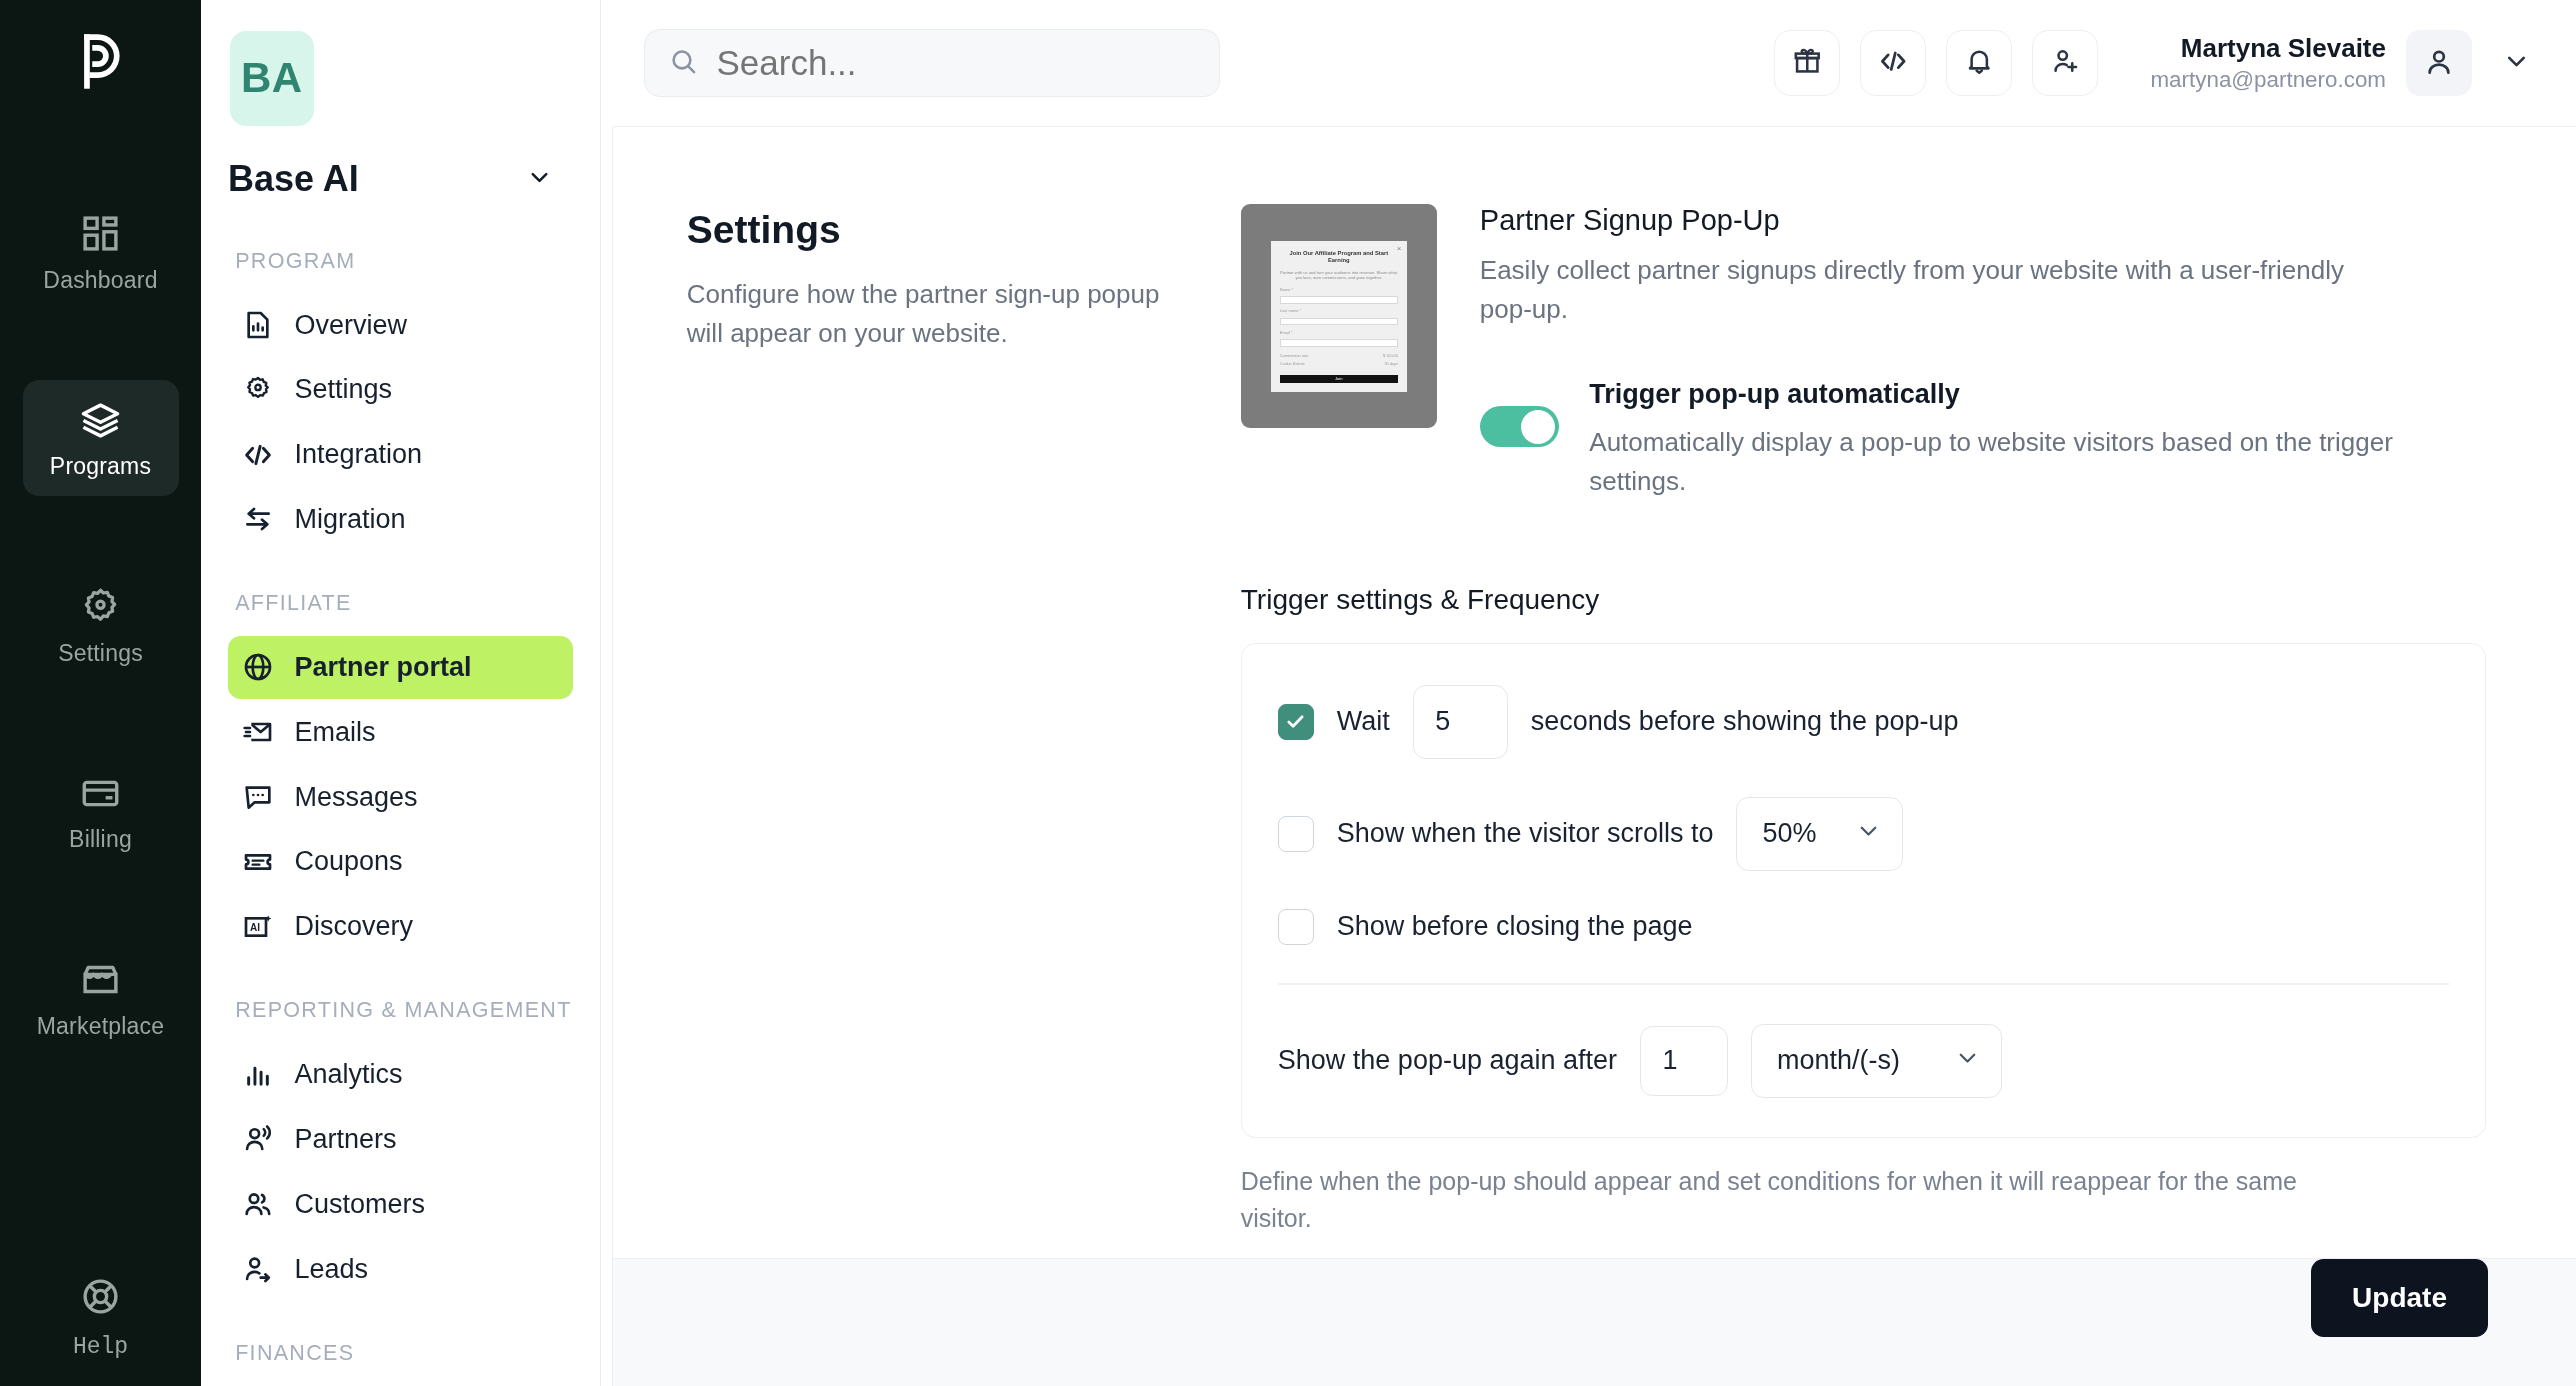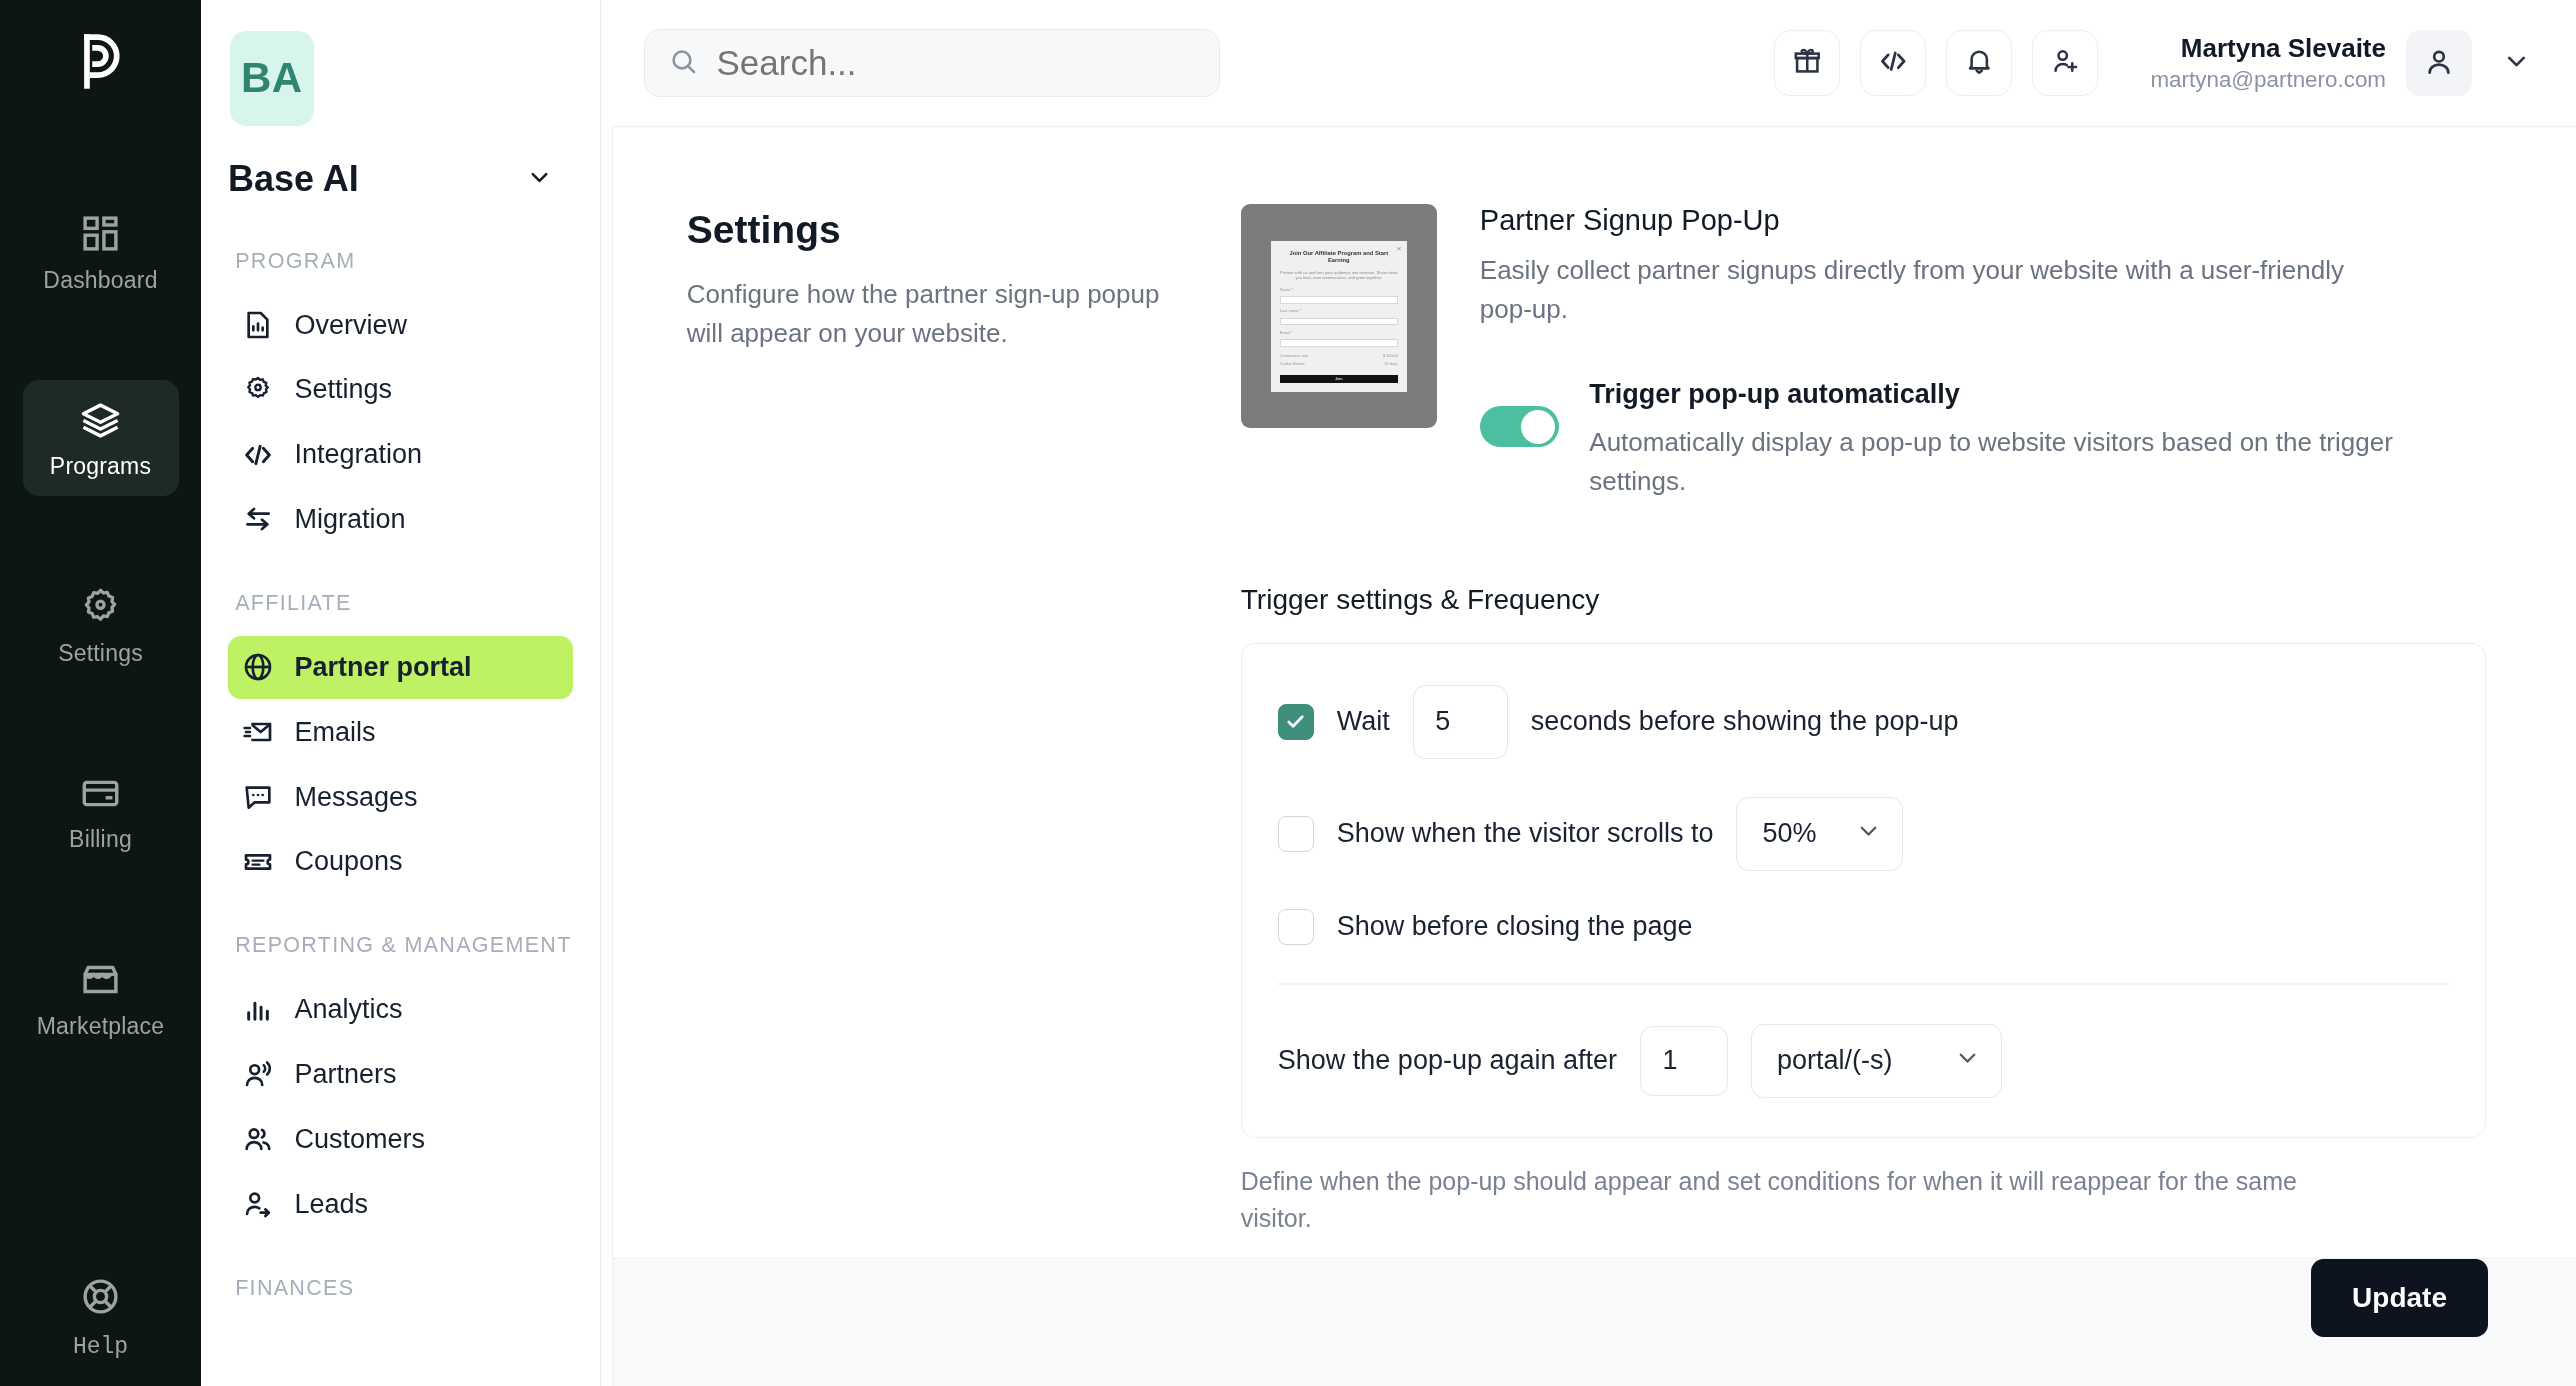--- a/index.html
+++ b/index.html
@@ -369,20 +369,30 @@
     <div class="nav-item">
       <span class="ico">
         <svg class="ico" viewBox="0 0 24 24" fill="none">
           <path d="M3 7h18v3.2a1.8 1.8 0 0 0 0 3.6V17H3v-3.2a1.8 1.8 0 0 0 0-3.6z" stroke="#17202e" stroke-width="2" stroke-linejoin="round"></path>
           <path d="M8 11h8M8 14h5" stroke="#17202e" stroke-width="1.8" stroke-linecap="round"></path>
         </svg>
       </span>
       <span>Coupons</span>
     </div>
 
+    <div class="nav-item">
+      <span class="ico">
+        <svg class="ico" viewBox="0 0 24 24" fill="none" style="font-size:30px">
+          <rect x="3" y="5.5" width="15" height="13" stroke="#17202e" stroke-width="2"></rect>
+          <text x="6" y="15.2" font-size="7.5" font-family="Liberation Sans, sans-serif" font-weight="700" fill="#17202e">AI</text>
+          <path d="M19.6 3.2l.7 1.7 1.7.7-1.7.7-.7 1.7-.7-1.7-1.7-.7 1.7-.7z" fill="#17202e"></path>
+        </svg>
+      </span>
+      <span>Discovery</span>
+    </div>
 
     <div class="nav-section spaced">REPORTING &amp; MANAGEMENT</div>
 
     <div class="nav-item">
       <span class="ico">
         <svg class="ico" viewBox="0 0 24 24" fill="none">
           <path d="M5 14v5M9.7 7v12M14.3 10v9M19 13v6" stroke="#17202e" stroke-width="2.2" stroke-linecap="round"></path>
         </svg>
       </span>
       <span>Analytics</span>
@@ -584,21 +594,21 @@
             <div class="checkbox"></div>
             <span class="row-label">Show before closing the page</span>
           </div>
 
           <div class="divider"></div>
 
           <div class="row">
             <span class="row-label">Show the pop-up again after</span>
             <div class="num-input small">1</div>
             <div class="select w-freq">
-              <span>portal/(-s)</span>
+              <span>month/(-s)</span>
               <span>
                 <svg width="27" height="27" viewBox="0 0 24 24" fill="none">
                     <path d="M6 9.5l6 6 6-6" stroke="#4b5566" stroke-width="2" stroke-linecap="round" stroke-linejoin="round"></path>
                   </svg>
               </span>
             </div>
           </div>
         </div>
 
         <div class="hint">Define when the pop-up should appear and set conditions for when it will reappear for the same visitor.</div>

